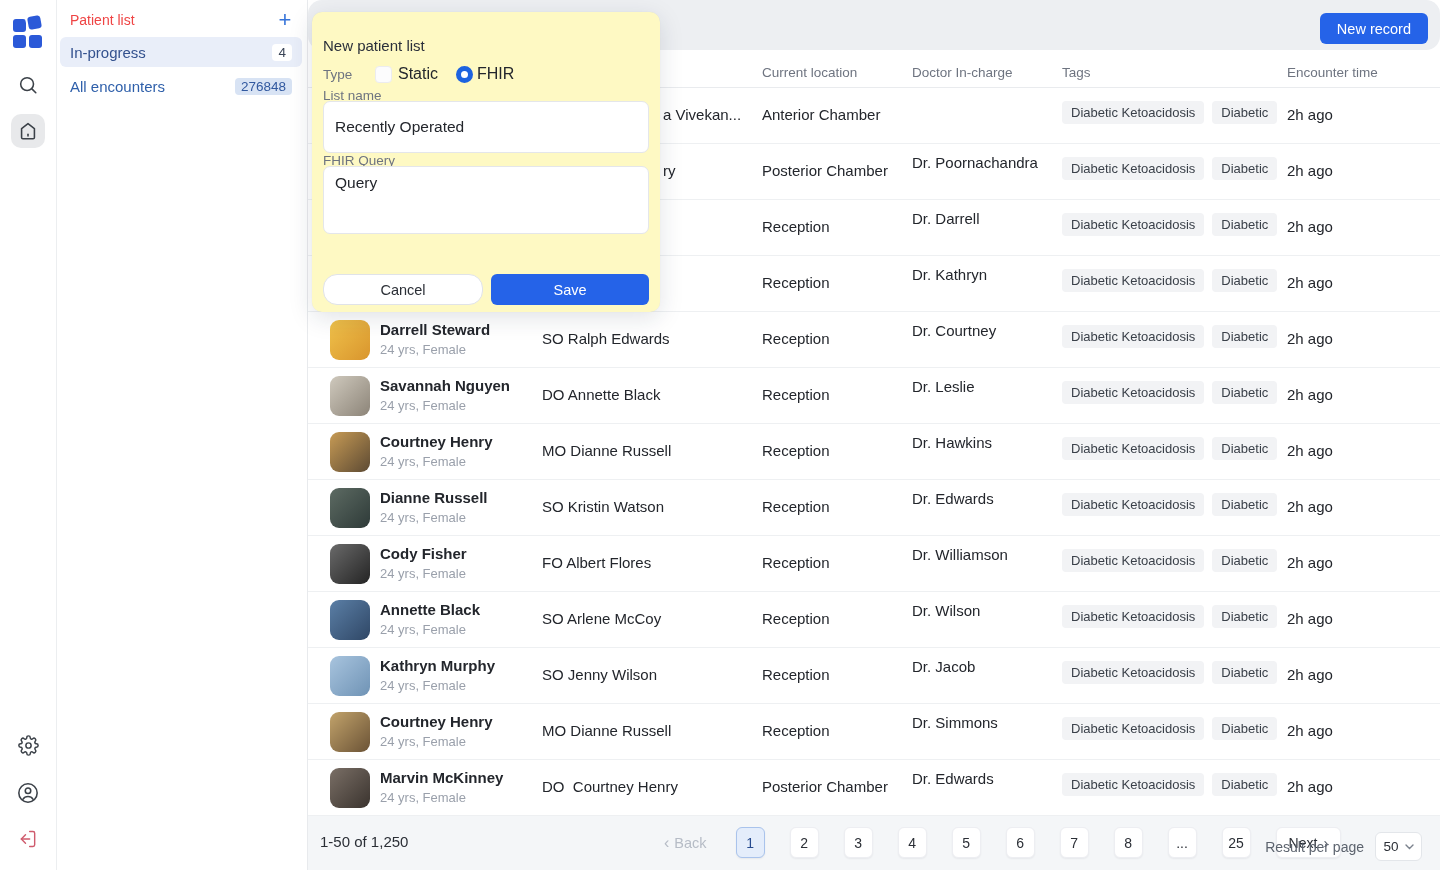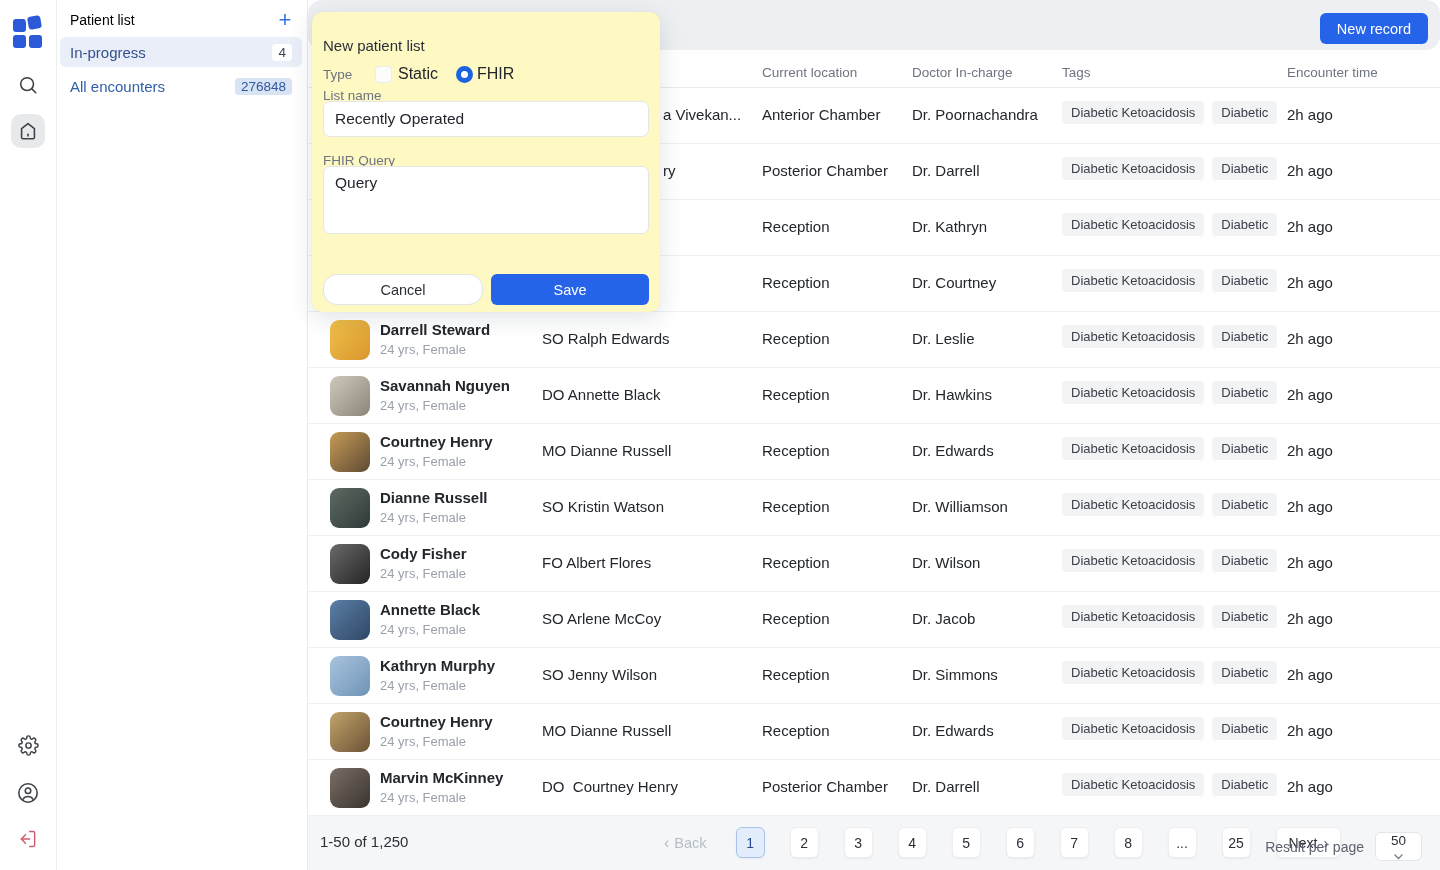--- a/index.html
+++ b/index.html
@@ -18,21 +18,21 @@
     display:flex; align-items:center; justify-content:center; background:transparent; border:none; }
   .icon-btn.active { background:#e8e9eb; }
   .icon-btn svg { stroke:#3b4148; fill:none; stroke-width:1.7; stroke-linecap:round; stroke-linejoin:round; }
   .icon-btn.logout svg { stroke:#cf5b6d; }
 
   
   .panel { position:fixed; left:57px; top:0; bottom:0; width:251px; background:#fff;
     border-right:1px solid #e8eaed; z-index:20; }
   .panel-head { position:absolute; top:9px; left:13px; right:10px; height:22px;
     display:flex; align-items:center; }
-  .panel-title { font-size:14px; color:#000000; }
+  .panel-title { font-size:14px; color:#ef4444; }
   .plus-btn { margin-left:auto; background:none; border:none; color:#3674d9; font-size:22px;
     line-height:20px; width:24px; height:24px; }
   .pl-item { position:absolute; left:3px; right:5px; height:30px; border-radius:6px;
     display:flex; align-items:center; padding:0 10px; font-size:15px; color:#2e5faa; cursor:pointer; }
   .pl-item.active { background:#e9eef9; color:#33518e; }
   .pl-item .badge { margin-left:auto; font-size:13.5px; border-radius:4px; padding:1px 6px; }
   .badge-white { background:#fff; color:#3a4456; }
   .badge-blue { background:#d8e3f4; color:#31589f; }
 
   
@@ -45,58 +45,58 @@
     border-bottom:1px solid #e9ebee; }
   .th { position:absolute; top:8px; font-size:13.5px; color:#6e7480; }
   .th.h-loc{left:454px;} .th.h-doc{left:604px;} .th.h-tags{left:754px;} .th.h-time{left:979px;}
 
   .tbody { position:absolute; top:88px; left:0; right:0; }
   .row { position:relative; height:56px; border-bottom:1px solid #eef0f2; }
   .avatar { position:absolute; left:22px; top:8px; width:40px; height:40px; border-radius:9px; }
   .pname { position:absolute; left:72px; top:9px; font-size:15px; font-weight:600; color:#23262c; }
   .psub  { position:absolute; left:72px; top:30px; font-size:13px; color:#9aa0ab; }
   .cell  { position:absolute; top:18px; font-size:15px; color:#23262c; white-space:pre; }
-  .c2 { left:234px; } .c-loc { left:454px; } .c-doc { left:604px; } .c-time { left:979px; }
+  .c2 { left:234px; } .c-loc { left:454px; } .c-doc { left:604px;margin-top:48px; } .c-time { left:979px; }
   .c-tags { position:absolute; left:754px; top:13px; display:flex; gap:8px; }
   .chip { background:#f2f3f5; border-radius:4px; padding:4px 9px; font-size:13px; color:#3a4049; }
   .kebab { position:absolute; left:1102px; top:20px; width:16px; padding:2px 0; background:none; border:none; }
   .kdot { width:3px; height:3px; border-radius:50%; background:#3e444d; margin:1.5px auto; }
   .row.covered .c2 { padding-left:121px; }
 
   
   .pagebar { position:absolute; bottom:0; left:0; right:0; height:54px; background:#f4f6f8; }
   .summary { position:absolute; left:12px; top:17px; font-size:15px; color:#2b2f36; }
   .pager { position:absolute; left:352px; top:11px; display:flex; gap:25px; align-items:center; }
   .back-btn { background:none; border:none; color:#b6bcc6; font-size:14.5px; padding:0 4px; }
   .back-btn .chev { font-size:16px; margin-right:5px; }
   .pg { min-width:29px; height:31px; background:#fff; border:1px solid #edeef2; border-radius:6px;
     font-size:14px; color:#2b2f36; box-shadow:0 1px 2px rgba(16,24,40,.06); }
   .pg.active { background:#e4edfb; border-color:#a9c3ec; color:#274b8f; }
   .pg.next { padding:0 12px; }
   .pg .chev { font-size:15px; margin-left:6px; color:#565d68; }
   .rpp { position:absolute; right:18px; top:16px; display:flex; align-items:center; gap:11px;
     font-size:14px; color:#5c636e; }
   .select { width:47px; height:29px; background:#fff; border:1px solid #e3e6ea; border-radius:6px;
-    display:flex; align-items:center; justify-content:center; gap:6px; font-size:13.5px; color:#2b2f36;flex-direction:column; }
+    display:flex; align-items:center; justify-content:center; gap:6px; font-size:13.5px; color:#2b2f36; }
 
   
   .modal { position:fixed; left:312px; top:12px; width:348px; height:300px; background:#fef9c3;
     border-radius:10px; box-shadow:0 6px 24px rgba(25,35,60,.13), 0 0 1px rgba(0,0,0,.08); z-index:60; }
   .m-title { position:absolute; top:25px; left:11px; font-size:15px; font-weight:500; color:#2a2f3a; }
   .m-type-row { position:absolute; top:52px; left:11px; right:11px; height:20px;
     display:flex; align-items:center; }
   .m-type-label { font-size:13.5px; color:#6e7480; width:52px; }
   .checkbox { width:17px; height:17px; border:1px solid #ececef; background:#fcfcfd; border-radius:4px; cursor:pointer; }
   .opt-label { font-size:16px; color:#23262c; margin-left:6px; }
   .radio { width:17px; height:17px; border:5px solid #1d63e0; background:#fff; border-radius:50%;
     margin-left:18px; cursor:pointer; }
   .radio + .opt-label { margin-left:4px; }
   .m-label { position:absolute; left:11px; font-size:13.5px; color:#6e7480; }
   .lbl-name { top:76px; } .lbl-query { top:141px; }
-  .m-input { position:absolute; top:89px; left:11px; right:11px; height:36px; border:1px solid #e4e6ea;
+  .m-input { position:absolute; top:89px; left:11px; right:11px; height:52px; border:1px solid #e4e6ea;
     border-radius:7px; font-size:15.5px; color:#23262c; padding:16px 11px; font-family:inherit; }
   .m-textarea { position:absolute; top:154px; left:11px; right:11px; height:68px; border:1px solid #e4e6ea;
     border-radius:7px; font-size:15.5px; color:#23262c; padding:7px 11px; resize:none; font-family:inherit; }
   .m-actions { position:absolute; left:11px; right:11px; top:262px; display:flex; gap:8px; }
   .btn-cancel { flex:1; height:31px; background:#fff; border:1px solid #e0e3e8; border-radius:14px;
     font-size:14.5px; color:#2b2f36; }
   .btn-save { flex:1; height:31px; background:#2563e8; border:none; border-radius:6px;
     font-size:14.5px; color:#fff; }
 </style>
 </head>

